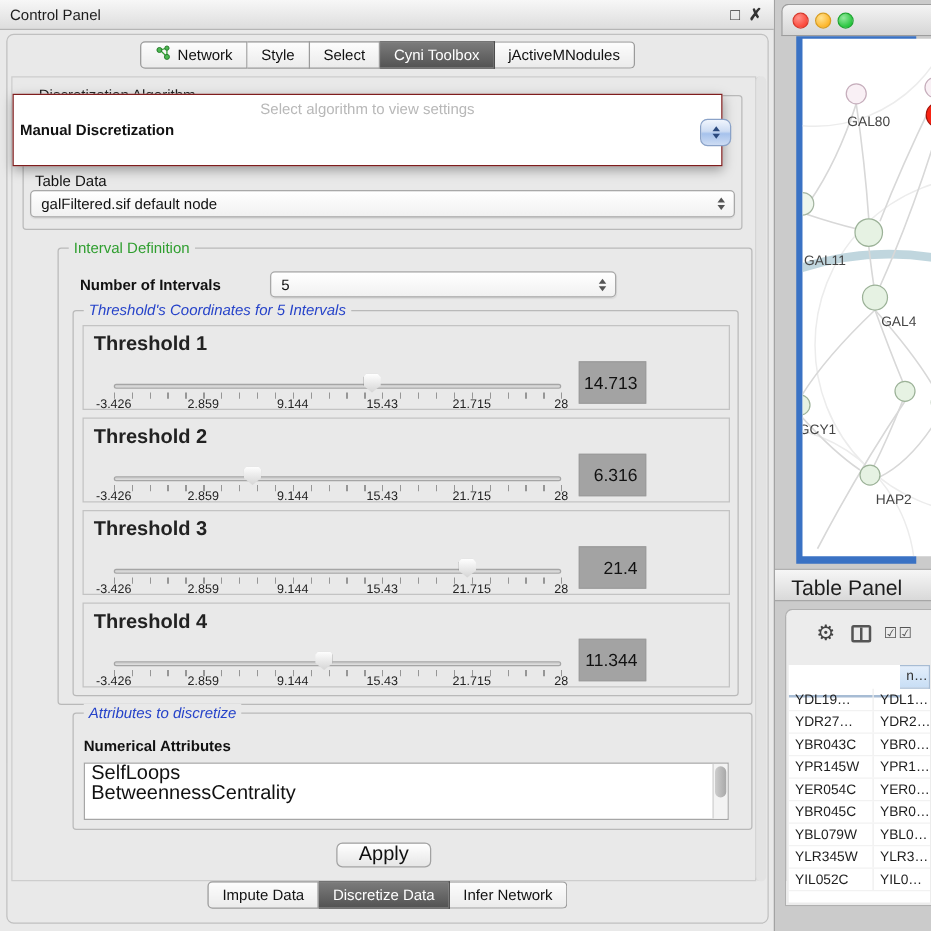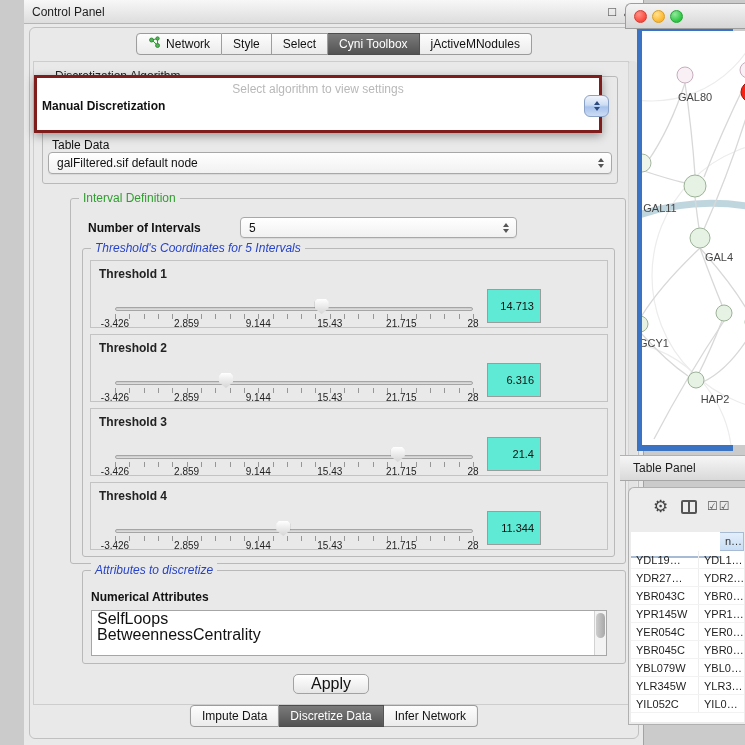--- a/index.html
+++ b/index.html
@@ -1,20 +1,20 @@
 <!DOCTYPE html>
 <html><head>
 <meta charset="utf-8">
 <style>
   * { margin:0; padding:0; box-sizing:border-box; }
   html,body { width:745px; height:745px; }
   body { font-family:"Liberation Sans", sans-serif; background:#cbcbcb; position:relative; overflow:hidden; font-size:12px; color:#222; }
 
   
-  #control-panel { position:absolute; left:0; top:0; width:620px; height:745px; background:#e9e9e9; border-right:1px solid #a3a3a3;margin-left:24px; }
+  #control-panel { position:absolute; left:0; top:0; width:620px; height:745px; background:#e9e9e9; border-right:1px solid #a3a3a3; }
   #cp-titlebar { position:absolute; left:0; top:0; width:100%; height:24px; background:linear-gradient(#f7f7f7,#dddddd); border-bottom:1px solid #b5b5b5; }
   #cp-title { position:absolute; left:8px; top:5px; font-size:12px; color:#1d1d1d; }
   .win-btn { position:absolute; top:4px; font-size:13px; color:#333; line-height:15px; }
   #btn-min { right:27px; }
   #btn-close { right:9px; font-weight:bold; }
 
   #cp-body { position:absolute; left:5px; top:27px; width:610px; height:712px; border:1px solid #c0c0c0; border-radius:6px; background:#e9e9e9; }
 
   
   .seg-bar { position:absolute; display:flex; white-space:nowrap; }
@@ -36,46 +36,46 @@
   .t-blue { color:#2643c9;font-style:italic; }
 
   
   .combo { position:absolute; background:linear-gradient(#ffffff,#f1f1f1); border:1px solid #a8a8a8; border-radius:4px;
            display:flex; align-items:center; padding:0 22px 0 8px; font-size:12px; color:#111; box-shadow:0 1px 1px rgba(0,0,0,0.07); }
   .combo-arrows { position:absolute; right:7px; top:50%; transform:translateY(-50%); display:flex; flex-direction:column; gap:2px; }
   .arr-up { width:0; height:0; border-left:3.5px solid transparent; border-right:3.5px solid transparent; border-bottom:4px solid #555; }
   .arr-down { width:0; height:0; border-left:3.5px solid transparent; border-right:3.5px solid transparent; border-top:4px solid #555; }
 
   
-  #algo-popup { position:absolute; left:10px; top:75px; width:568px; height:58px; background:#fff; border:3px solid #7f1d1d;
+  #algo-popup { position:absolute; left:10px; top:75px; width:568px; height:58px; background:#fff; border:1px solid #7f1d1d;
                 box-shadow:0 3px 9px rgba(0,0,0,0.35); z-index:50; }
   #algo-placeholder { text-align:center; color:#b8b8b8; font-size:12px; padding-top:4px; height:20px; }
   .algo-option { font-size:12px; padding:0 5px; height:16px; line-height:16px; color:#111; }
   .algo-option.first { font-weight:bold; }
   #algo-stepper { position:absolute; left:560px; top:95px; width:25px; height:22px; z-index:60; border:1px solid #8aa2c8; border-radius:6px;
                   background:linear-gradient(#f0f5fd,#cddcf3 45%,#a6c2ec 55%,#cddcf3); display:flex; flex-direction:column; align-items:center; justify-content:center; gap:2px; }
 
   
   .bold-label { position:absolute; font-weight:bold; font-size:12px; color:#111; white-space:nowrap; }
   .plain-label { position:absolute; font-size:12px; color:#111; white-space:nowrap; }
 
   
   .thr-panel { position:absolute; left:56px; width:518px; height:68px; border:1px solid #c3c3c3; background:#e9e9e9; }
-  .thr-label { position:absolute; left:8px; top:6px; font-weight:bold; font-size:12px; }
+  .thr-label { position:absolute; left:8px; top:6px; font-weight:bold; font-size:16px; }
   .slider-track { position:absolute; left:24px; top:46px; width:358px; height:4px; background:linear-gradient(#c9c9c9,#e2e2e2);
                   border:1px solid #a5a5a5; border-radius:2px; }
   .slider-thumb { position:absolute; top:38px; width:14px; height:15px; background:linear-gradient(#ffffff,#d5d5d5);
                   clip-path:polygon(50% 100%, 0 62%, 0 18%, 18% 0, 82% 0, 100% 18%, 100% 62%);
                   filter:drop-shadow(0 0 1px rgba(0,0,0,0.6)); }
   .slider-ticks { position:absolute; left:24px; top:53px; width:359px; height:5px;
                   background-image:repeating-linear-gradient(to right,#969696 0,#969696 1px,transparent 1px,transparent 14.32px); }
   .scale-labels { position:absolute; left:24px; top:57px; width:358px; height:12px; }
   .scale-label { position:absolute; transform:translateX(-50%); font-size:10px; color:#222; white-space:nowrap; }
-  .thr-value { position:absolute; left:396px; top:28px; width:54px; height:34px; background:#5eead4; border:1px solid #9c9c9c;
-               font-size:11px; text-align:right; line-height:32px; padding-right:6px; color:#111; }
+  .thr-value { position:absolute; left:396px; top:28px; width:54px; height:34px; background:#a3a3a3; border:1px solid #9c9c9c;
+               font-size:14px; text-align:right; line-height:32px; padding-right:6px; color:#111; }
 
   
   #attr-list { position:absolute; left:57px; top:548px; width:516px; height:46px; background:#fff; border:1px solid #a6a6a6; overflow:hidden; }
   .attr-item { font-size:16px; height:16px; line-height:16px; padding-left:5px; color:#111; white-space:nowrap; }
   #attr-scrollbar { position:absolute; right:0; top:0; width:12px; height:100%; background:#f3f3f3; border-left:1px solid #d2d2d2; }
   #attr-thumb { position:absolute; left:1px; top:2px; width:9px; height:25px; border-radius:5px; background:linear-gradient(to right,#cdcdcd,#a8a8a8); }
 
   #apply-btn { position:absolute; left:259px; top:612px; height:20px; padding:0 17px; font-size:16px; line-height:18px;
                background:linear-gradient(#ffffff,#e6e6e6); border:1px solid #a2a2a2; border-radius:5px; color:#111; }
 
@@ -87,21 +87,21 @@
   #light-red    { left:8px;  background:radial-gradient(circle at 35% 30%,#ff9189,#fb4a3c 70%); border:1px solid #d63b2f; }
   #light-yellow { left:26px; background:radial-gradient(circle at 35% 30%,#ffe291,#fdb62c 70%); border:1px solid #d79d22; }
   #light-green  { left:44px; background:radial-gradient(circle at 35% 30%,#93e99d,#2ac640 70%); border:1px solid #22a634; }
   #net-frame { position:absolute; left:12px; top:26px; width:96px; height:422px; background:#3a72c4; }
   #net-canvas { position:absolute; left:5px; top:2px; width:115px; height:414px; background:#fff; overflow:hidden; }
   #net-svg { display:block; }
 
   
   #table-panel-bar { position:absolute; left:620px; top:455px; width:125px; height:26px; background:linear-gradient(#f6f6f6,#d9d9d9);
                      border-top:1px solid #b1b1b1; border-bottom:1px solid #a6a6a6; }
-  #table-panel-title { margin:5px 0 0 13px; font-size:12px; color:#1d1d1d; }
+  #table-panel-title { margin:5px 0 0 13px; font-size:17px; color:#1d1d1d; }
 
   #table-window { position:absolute; left:628px; top:487px; width:117px; height:238px; background:#ececec;
                   border:1px solid #b0b0b0; border-right:none; border-radius:6px 0 0 0; }
   #table-toolbar { position:absolute; left:0; top:0; width:100%; height:42px; }
   #gear-icon { position:absolute; left:24px; top:8px; font-size:17px; color:#444; }
   #columns-icon { position:absolute; left:52px; top:12px; width:16px; height:14px; border:2px solid #555; border-radius:2px; }
   #columns-icon::before { content:""; position:absolute; left:5px; top:0; bottom:0; width:2px; background:#555; }
   #check-icons { position:absolute; left:78px; top:11px; font-size:12px; color:#555; letter-spacing:1px; }
 
   #data-table { position:absolute; left:2px; top:44px; width:113px; height:190px; background:#fff; overflow:hidden; font-size:11px; }

